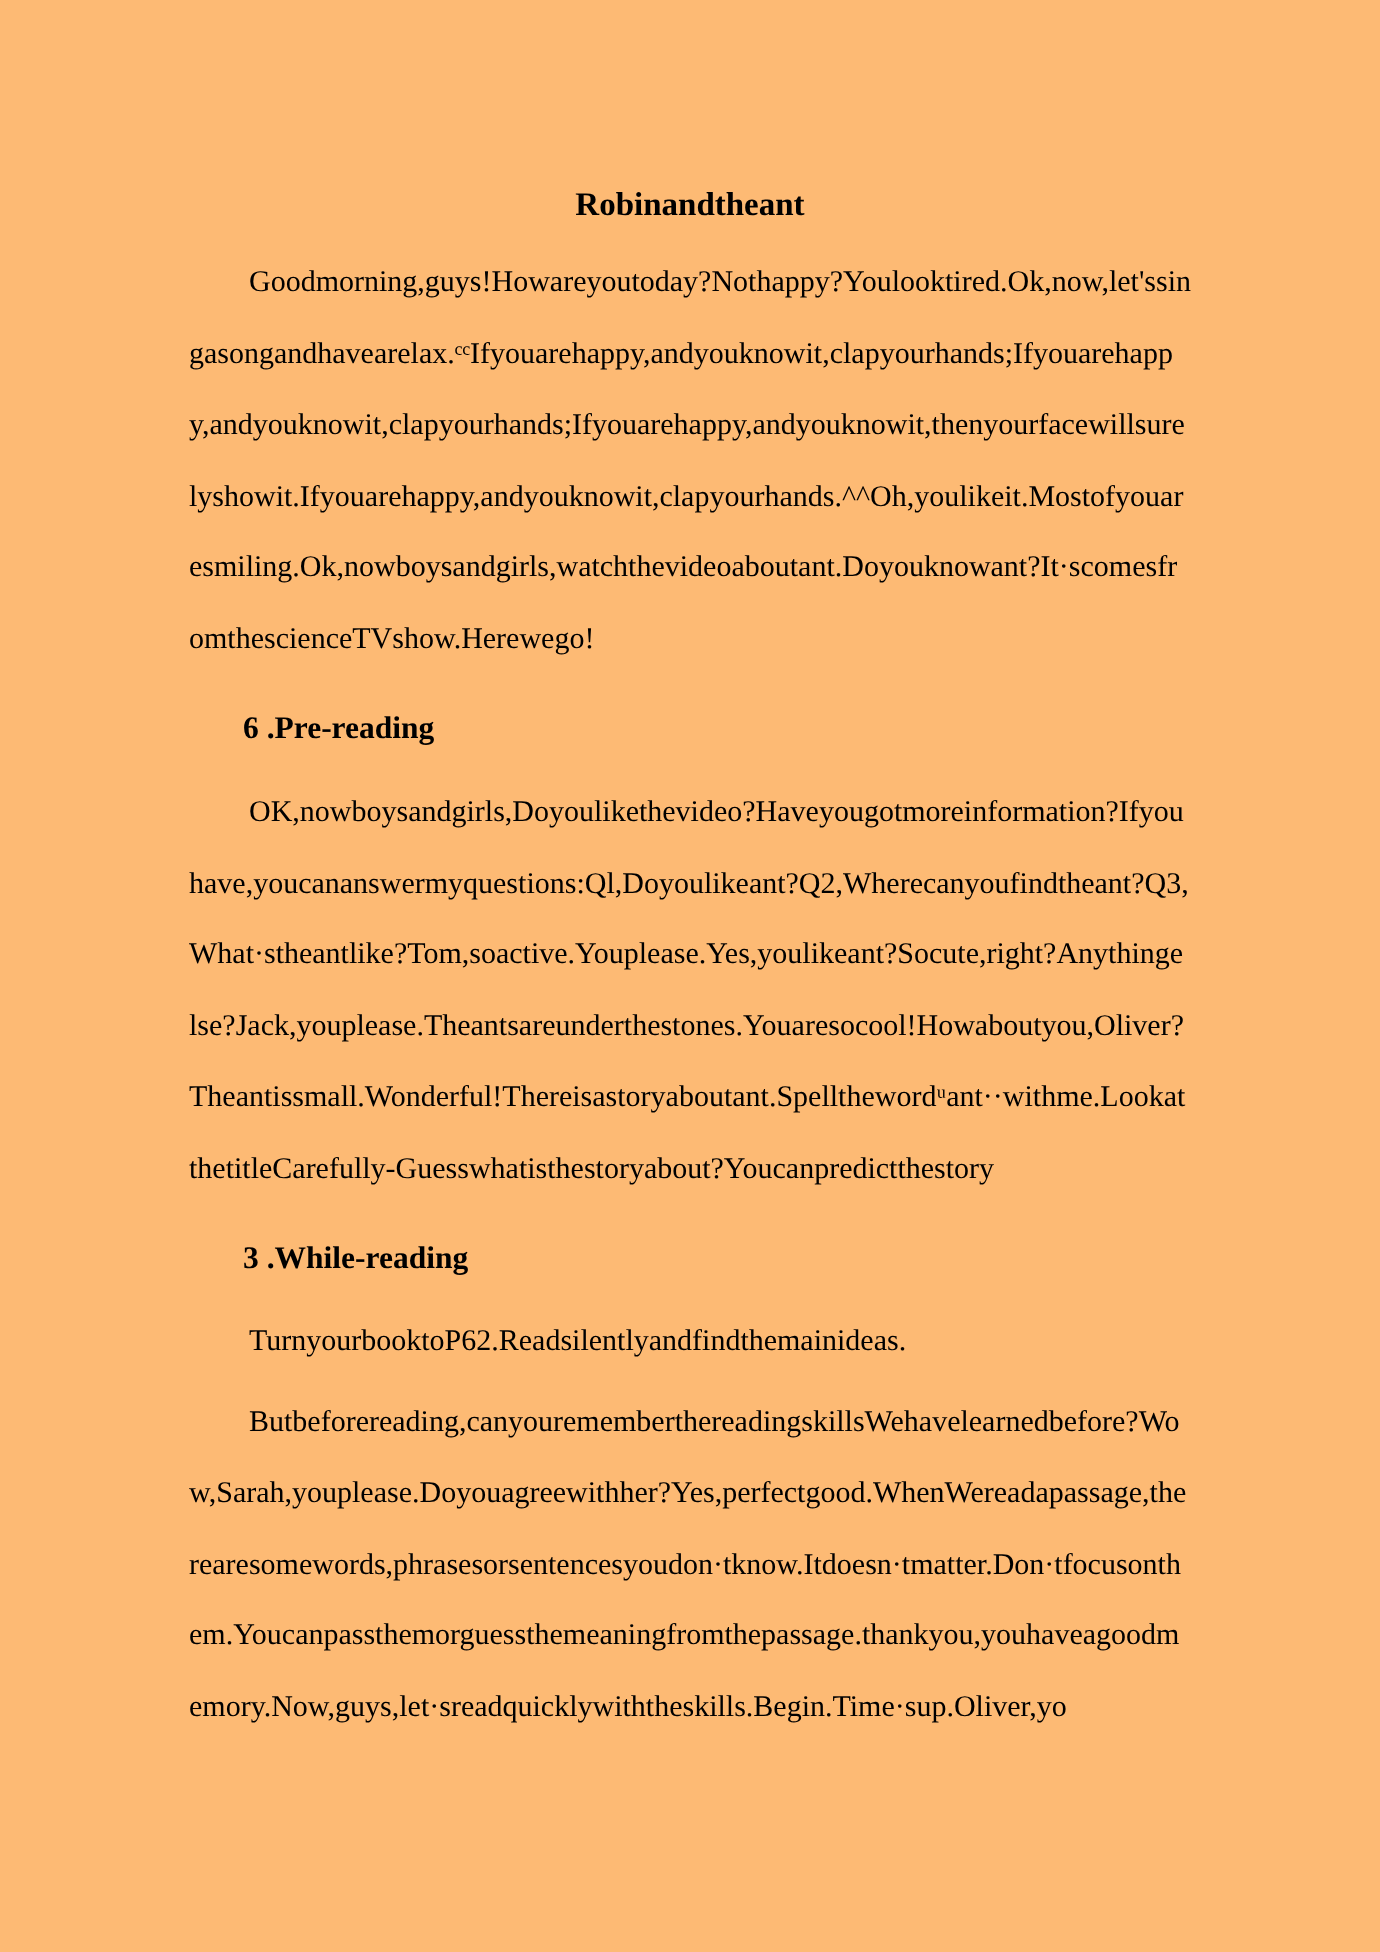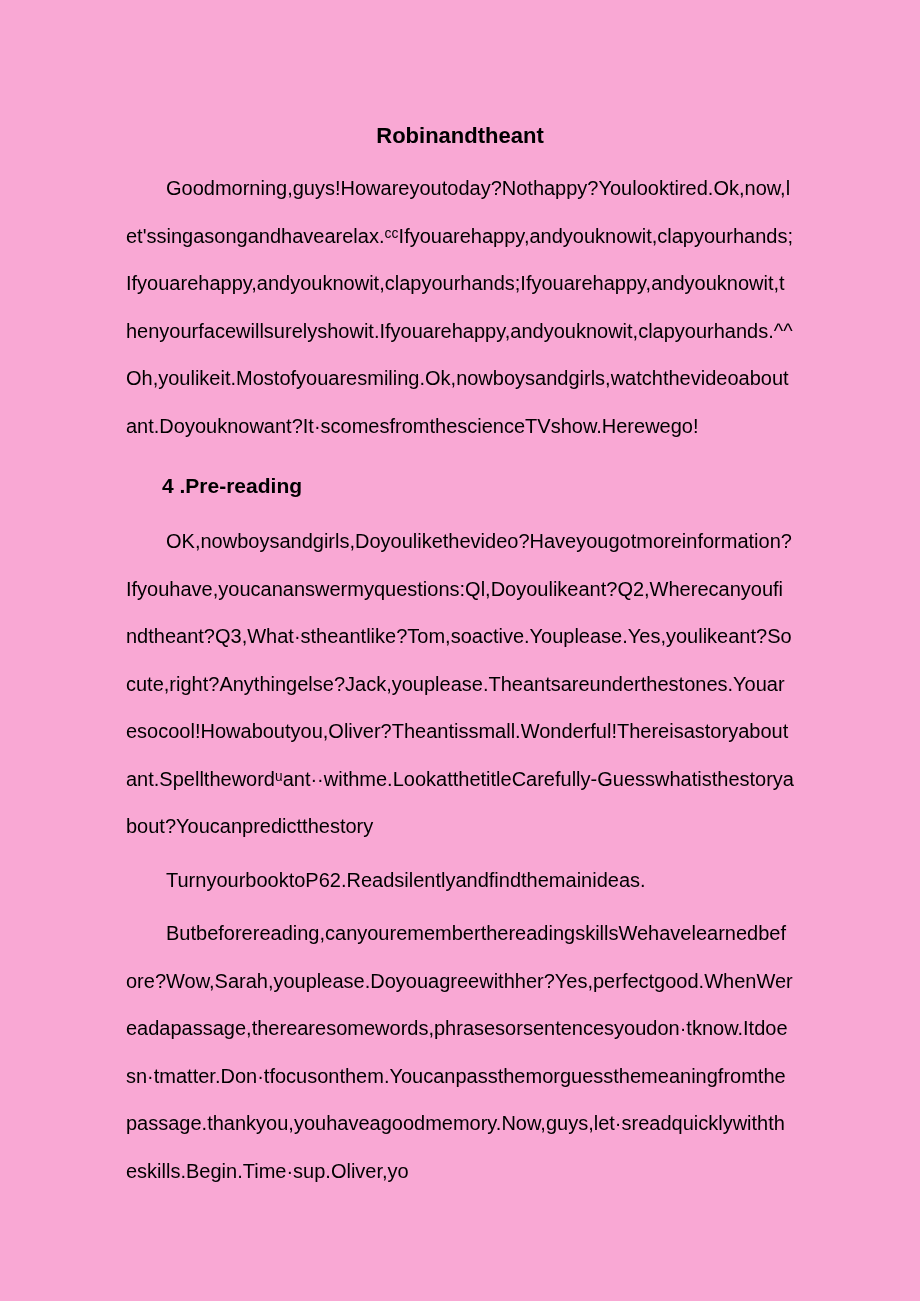--- a/index.html
+++ b/index.html
@@ -5,25 +5,25 @@
   html, body {
     margin: 0;
     padding: 0;
     background: #ffffff;
   }
   .doc-page {
     position: relative;
     width: 920px;
     height: 1301px;
     margin: 0 auto;
-    background: #f9a8d4;
+    background: #fdba74;
     box-sizing: border-box;
     padding: 112px 120px 0 120px;
     overflow: hidden;
-    font-family: Liberation Sans, sans-serif;
+    font-family: Liberation Serif, serif;
     color: #000000;
   }
   .doc-title {
     margin: 0;
     font-size: 22px;
     font-weight: bold;
     text-align: center;
     line-height: 47px;
   }
   .section-heading {
@@ -48,22 +48,23 @@
 </head>
 <body>
 
 <div class="doc-page">
 
   <h1 class="doc-title">Robinandtheant</h1>
 
 
   <p class="body-para">Goodmorning,guys!Howareyoutoday?Nothappy?Youlooktired.Ok,now,let'ssingasongandhavearelax.ᶜᶜIfyouarehappy,andyouknowit,clapyourhands;Ifyouarehappy,andyouknowit,clapyourhands;Ifyouarehappy,andyouknowit,thenyourfacewillsurelyshowit.Ifyouarehappy,andyouknowit,clapyourhands.^^Oh,youlikeit.Mostofyouaresmiling.Ok,nowboysandgirls,watchthevideoaboutant.Doyouknowant?It·scomesfromthescienceTVshow.Herewego!</p>
 
-  <h2 class="section-heading">4 .Pre-reading</h2>
+  <h2 class="section-heading">6 .Pre-reading</h2>
 
   <p class="body-para">OK,nowboysandgirls,Doyoulikethevideo?Haveyougotmoreinformation?Ifyouhave,youcananswermyquestions:Ql,Doyoulikeant?Q2,Wherecanyoufindtheant?Q3,What·stheantlike?Tom,soactive.Youplease.Yes,youlikeant?Socute,right?Anythingelse?Jack,youplease.Theantsareunderthestones.Youaresocool!Howaboutyou,Oliver?Theantissmall.Wonderful!Thereisastoryaboutant.Spellthewordᵘant··withme.LookatthetitleCarefully-Guesswhatisthestoryabout?Youcanpredictthestory</p>
 
+  <h2 class="section-heading">3 .While-reading</h2>
 
   <p class="body-para">TurnyourbooktoP62.Readsilentlyandfindthemainideas.</p>
 
   <p class="body-para">Butbeforereading,canyourememberthereadingskillsWehavelearnedbefore?Wow,Sarah,youplease.Doyouagreewithher?Yes,perfectgood.WhenWereadapassage,therearesomewords,phrasesorsentencesyoudon·tknow.Itdoesn·tmatter.Don·tfocusonthem.Youcanpassthemorguessthemeaningfromthepassage.thankyou,youhaveagoodmemory.Now,guys,let·sreadquicklywiththeskills.Begin.Time·sup.Oliver,yo</p>
 
 </div>
 
 </body></html>

